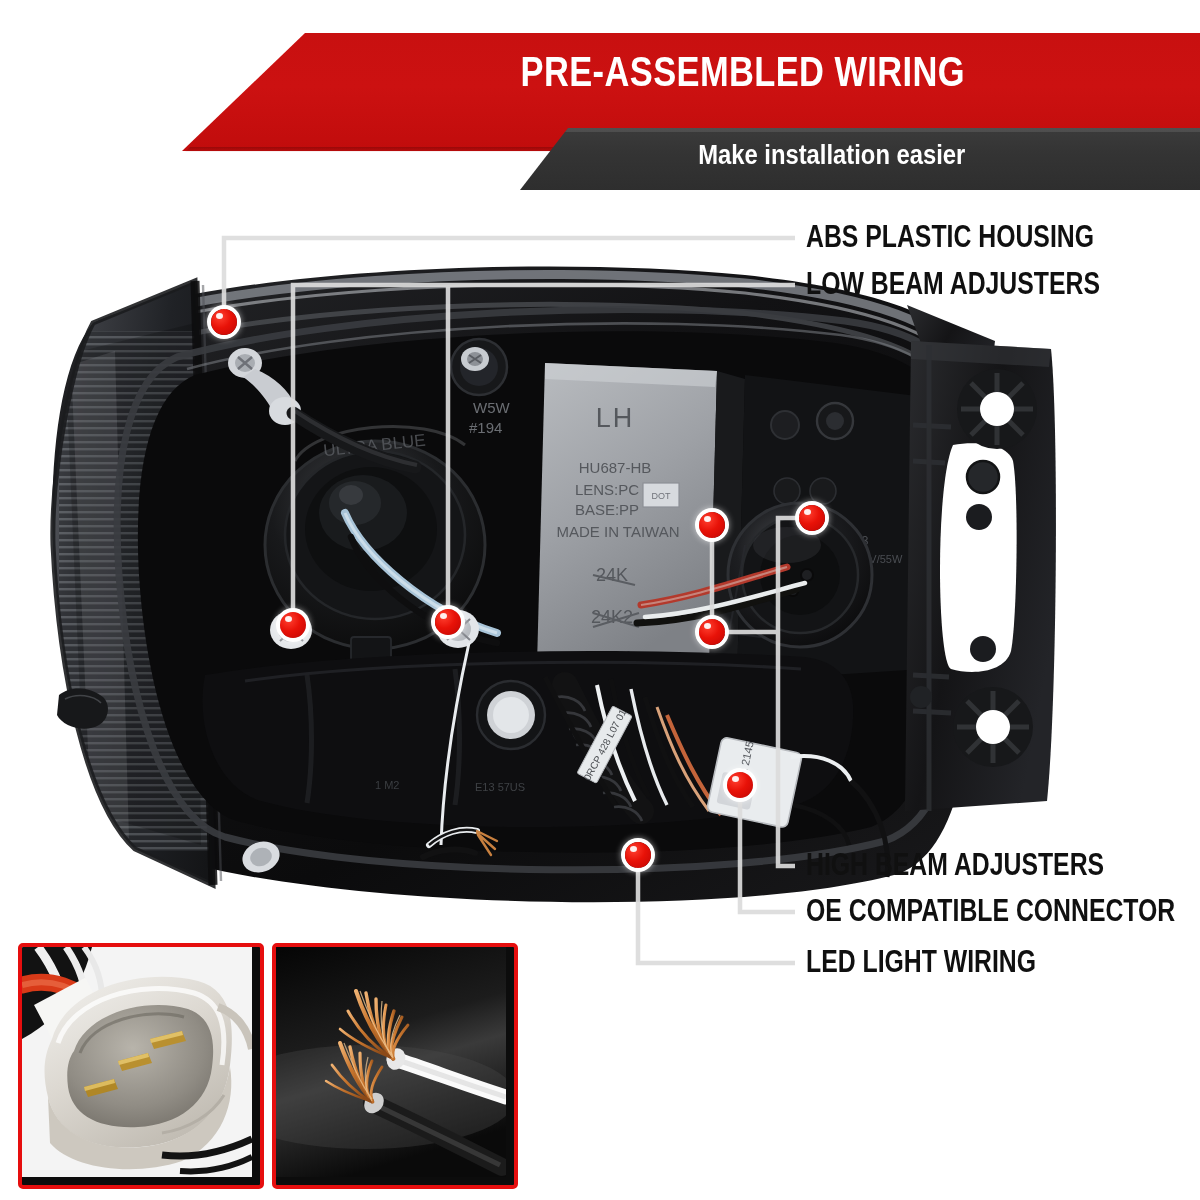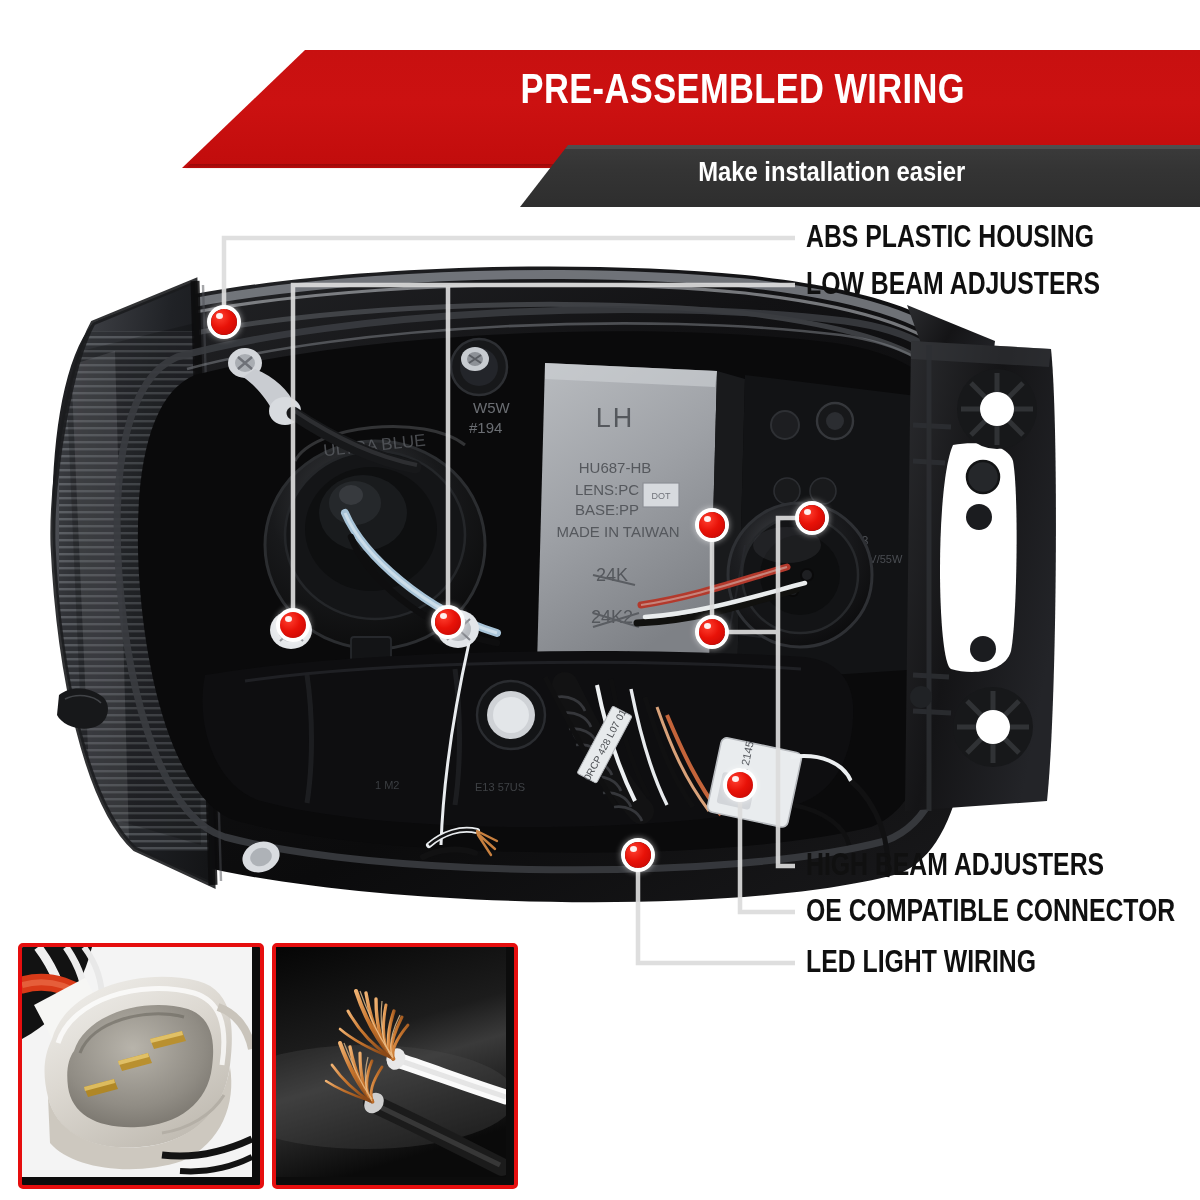--- a/index.html
+++ b/index.html
@@ -1,20 +1,20 @@
 <!DOCTYPE html>
 <html><head>
 <meta charset="utf-8">
 <style>
   html,body{margin:0;padding:0;background:#fff;}
   body{width:1200px;height:1200px;position:relative;overflow:hidden;
        font-family:"Liberation Sans",sans-serif;}
 
   
-  #header-banner{position:absolute;left:0;top:0;width:983px;height:200px;margin-top:17px;}
+  #header-banner{position:absolute;left:0;top:0;width:983px;height:200px;}
 
   .red-band{position:absolute;left:0;top:33px;width:1200px;height:118px;
     background:linear-gradient(180deg,#c81010 0%,#cc1111 45%,#c10c0c 100%);
     clip-path:polygon(305px 0, 1200px 0, 1200px 118px, 182px 118px);}
   .red-band-shadow{position:absolute;left:0;top:147px;width:1200px;height:5px;
     background:linear-gradient(180deg,rgba(120,6,6,.55),rgba(120,6,6,0));
     clip-path:polygon(190px 0,1200px 0,1200px 5px,185px 5px);}
 
   .gray-band{position:absolute;left:0;top:128px;width:1200px;height:62px;
     background:linear-gradient(180deg,#3b3b3b 0%,#343434 40%,#2e2e2e 100%);

